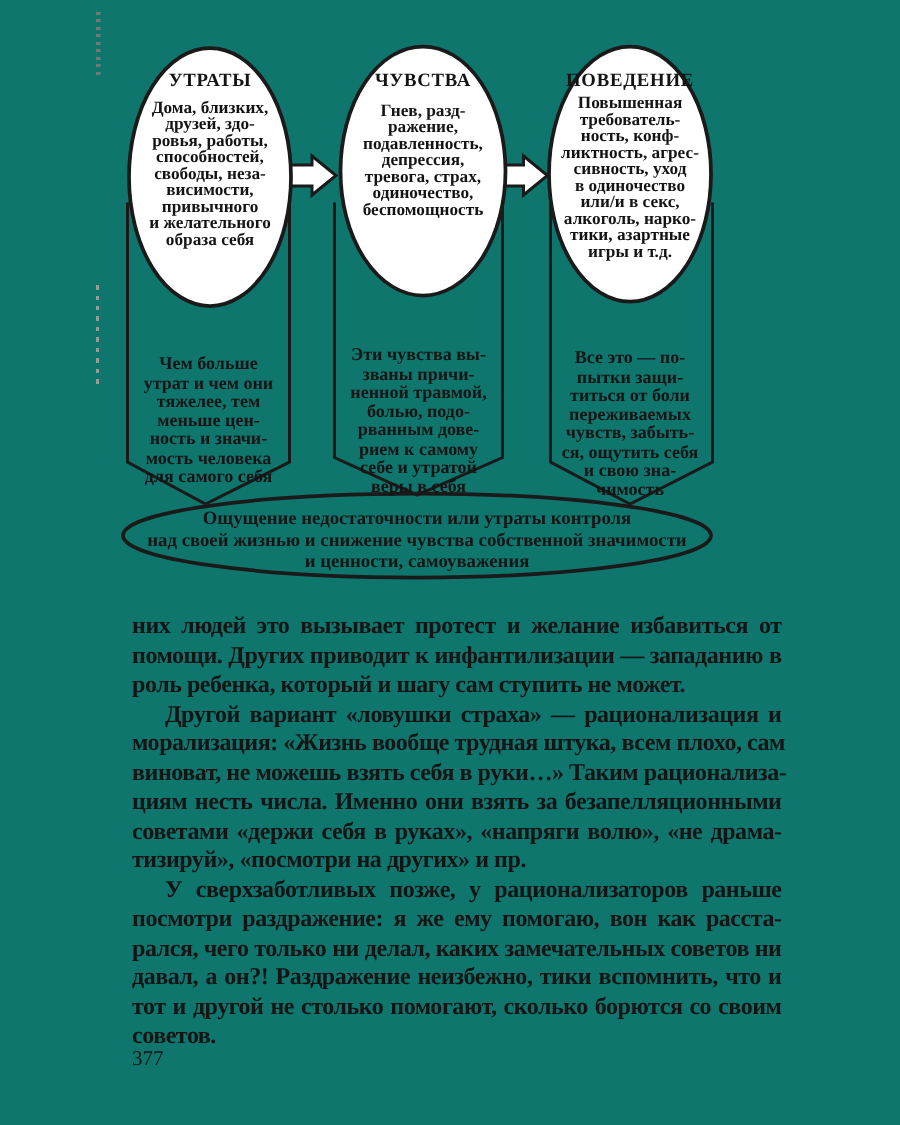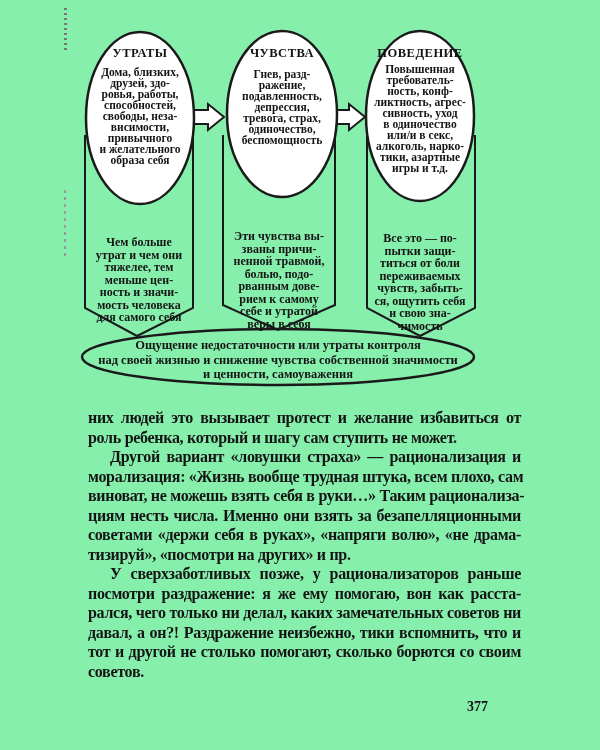--- a/index.html
+++ b/index.html
@@ -1,17 +1,17 @@
 <!DOCTYPE html>
 <html><head>
 <meta charset="utf-8">
 <style>
   html,body { margin:0; padding:0; background:#e8e8e8; }
   .page {
-    position:relative; width:600px; height:750px; background:#86efac;
+    position:relative; width:600px; height:750px; background:#0f766e;
     font-family:"Liberation Serif","DejaVu Serif",serif; color:#141414;
     overflow:hidden; margin:0 auto;
   }
   .artifact { position:absolute; }
   .a1 { left:64px; top:8px; width:3px; height:44px;
         background:repeating-linear-gradient(180deg,#777 0 2px,transparent 2px 5px); }
   .a2 { left:64px; top:190px; width:2px; height:66px;
         background:repeating-linear-gradient(180deg,#9a9a9a 0 3px,transparent 3px 7px); }
   .diagram-svg { position:absolute; left:0; top:0; }
   .shape   { fill:none; stroke:#1a1a1a; stroke-width:2; }
@@ -22,21 +22,21 @@
   .title { font-size:12.5px; letter-spacing:0.5px; }
   .ebody { font-size:11.5px; line-height:11px; }
   .bbody { font-size:12px; line-height:12.5px;margin-top:20px; }
   .cbody { font-size:12.5px; line-height:14.5px; }
   .body-text { position:absolute; left:88px; top:408px; width:433px;
                font-size:16px; line-height:19.5px; font-weight:600; letter-spacing:-0.3px; }
   .jl { text-align:justify; text-align-last:justify; text-justify:inter-word; white-space:nowrap; }
   .jl.last { text-align-last:left; }
   .jl.ind { text-indent:22px; }
   .page-number { position:absolute; left:88px; top:699px; width:400px;
-                 text-align:right; font-size:14px; font-weight:bold; }
+                 text-align:left; font-size:14px; font-weight:normal; }
 </style>
 </head>
 <body>
 
 <div class="page">
 
   <div class="artifact a1"></div>
   <div class="artifact a2"></div>
 
   <svg class="diagram-svg" width="600" height="410" viewBox="0 0 600 410">
@@ -106,20 +106,21 @@
 ся, ощутить себя
 и свою зна-
 чимость</div>
 
   <div class="dt cbody" style="left:88px;top:338px;width:380px">Ощущение недостаточности или утраты контроля
 над своей жизнью и снижение чувства собственной значимости
 и ценности, самоуважения</div>
 
   <div class="body-text">
     <div class="jl">них людей это вызывает протест и желание избавиться от</div>
+    <div class="jl">помощи. Других приводит к инфантилизации — западанию в</div>
     <div class="jl last">роль ребенка, который и шагу сам ступить не может.</div>
 
     <div class="jl ind">Другой вариант «ловушки страха» — рационализация и</div>
     <div class="jl">морализация: «Жизнь вообще трудная штука, всем плохо, сам</div>
     <div class="jl">виноват, не можешь взять себя в руки…» Таким рационализа-</div>
     <div class="jl">циям несть числа. Именно они взять за безапелляционными</div>
     <div class="jl">советами «держи себя в руках», «напряги волю», «не драма-</div>
     <div class="jl last">тизируй», «посмотри на других» и пр.</div>
 
     <div class="jl ind">У сверхзаботливых позже, у рационализаторов раньше</div>

